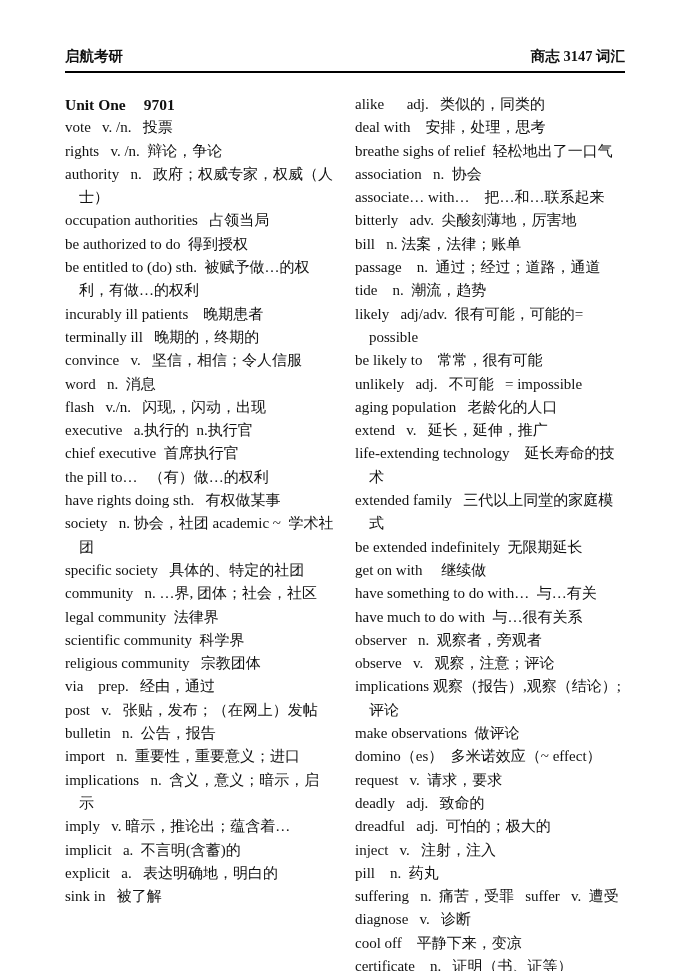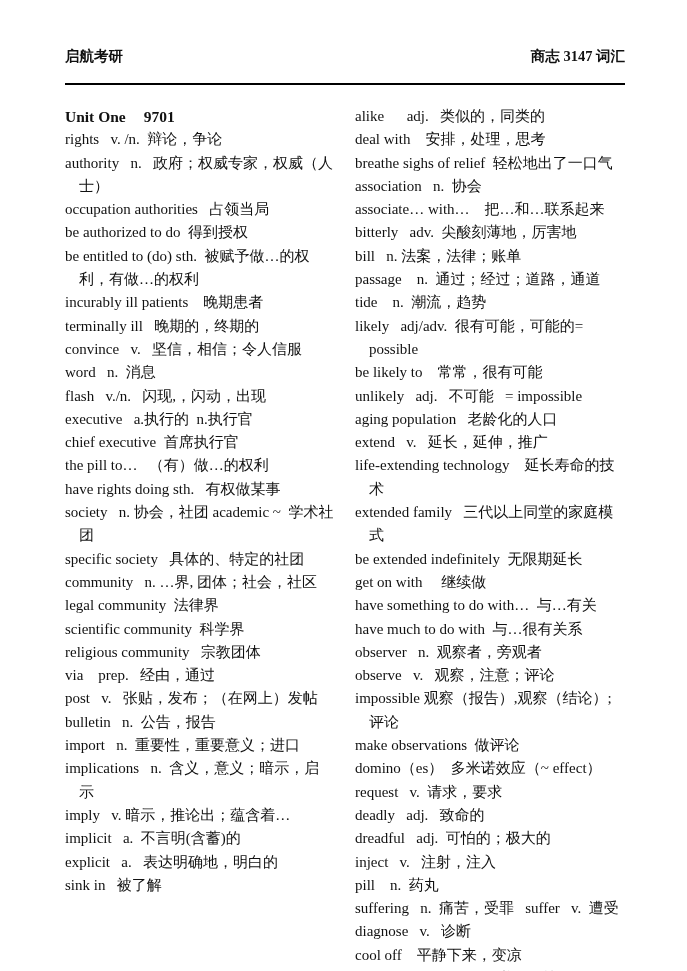--- a/index.html
+++ b/index.html
@@ -19,21 +19,21 @@
     padding: 46px 62px 0 65px;
   }
   .header {
     display: flex;
     justify-content: space-between;
     align-items: center;
     font-size: 14.5px;
     font-weight: bold;
     line-height: 21px;
     border-bottom: 2px solid #000000;
-    padding-bottom: 16px;
+    padding-bottom: 4px;
   }
   .columns {
     display: flex;
     gap: 21px;
     margin-top: 20px;
   }
   .column {
     width: 269px;
     flex: 0 0 269px;
   }
@@ -62,20 +62,21 @@
   <div class="header">
     <span>启航考研</span>
     <span>商志 3147 词汇</span>
   </div>
 
   <div class="columns">
 
     <div class="column">
       <p class="entry unit-title"><span>Unit One</span><span class="code">9701</span></p>
       <div>
+          <p class="entry">vote   v. /n.   投票</p>
           <p class="entry">rights   v. /n.  辩论，争论</p>
           <p class="entry">authority   n.   政府；权威专家，权威（人士）</p>
           <p class="entry">occupation authorities   占领当局</p>
           <p class="entry">be authorized to do  得到授权</p>
           <p class="entry">be entitled to (do) sth.  被赋予做…的权利，有做…的权利</p>
           <p class="entry">incurably ill patients    晚期患者</p>
           <p class="entry">terminally ill   晚期的，终期的</p>
           <p class="entry">convince   v.   坚信，相信；令人信服</p>
           <p class="entry">word   n.  消息</p>
           <p class="entry">flash   v./n.   闪现,，闪动，出现</p>
@@ -118,21 +119,21 @@
           <p class="entry">aging population   老龄化的人口</p>
           <p class="entry">extend   v.   延长，延伸，推广</p>
           <p class="entry">life-extending technology    延长寿命的技术</p>
           <p class="entry">extended family   三代以上同堂的家庭模式</p>
           <p class="entry">be extended indefinitely  无限期延长</p>
           <p class="entry">get on with     继续做</p>
           <p class="entry">have something to do with…  与…有关</p>
           <p class="entry">have much to do with  与…很有关系</p>
           <p class="entry">observer   n.  观察者，旁观者</p>
           <p class="entry">observe   v.   观察，注意；评论</p>
-          <p class="entry">impossible 观察（报告）,观察（结论）;评论</p>
+          <p class="entry">implications 观察（报告）,观察（结论）;评论</p>
           <p class="entry">make observations  做评论</p>
           <p class="entry">domino（es）  多米诺效应（~ effect）</p>
           <p class="entry">request   v.  请求，要求</p>
           <p class="entry">deadly   adj.   致命的</p>
           <p class="entry">dreadful   adj.  可怕的；极大的</p>
           <p class="entry">inject   v.   注射，注入</p>
           <p class="entry">pill    n.  药丸</p>
           <p class="entry">suffering   n.  痛苦，受罪   suffer   v.  遭受</p>
           <p class="entry">diagnose   v.   诊断</p>
           <p class="entry">cool off    平静下来，变凉</p>

